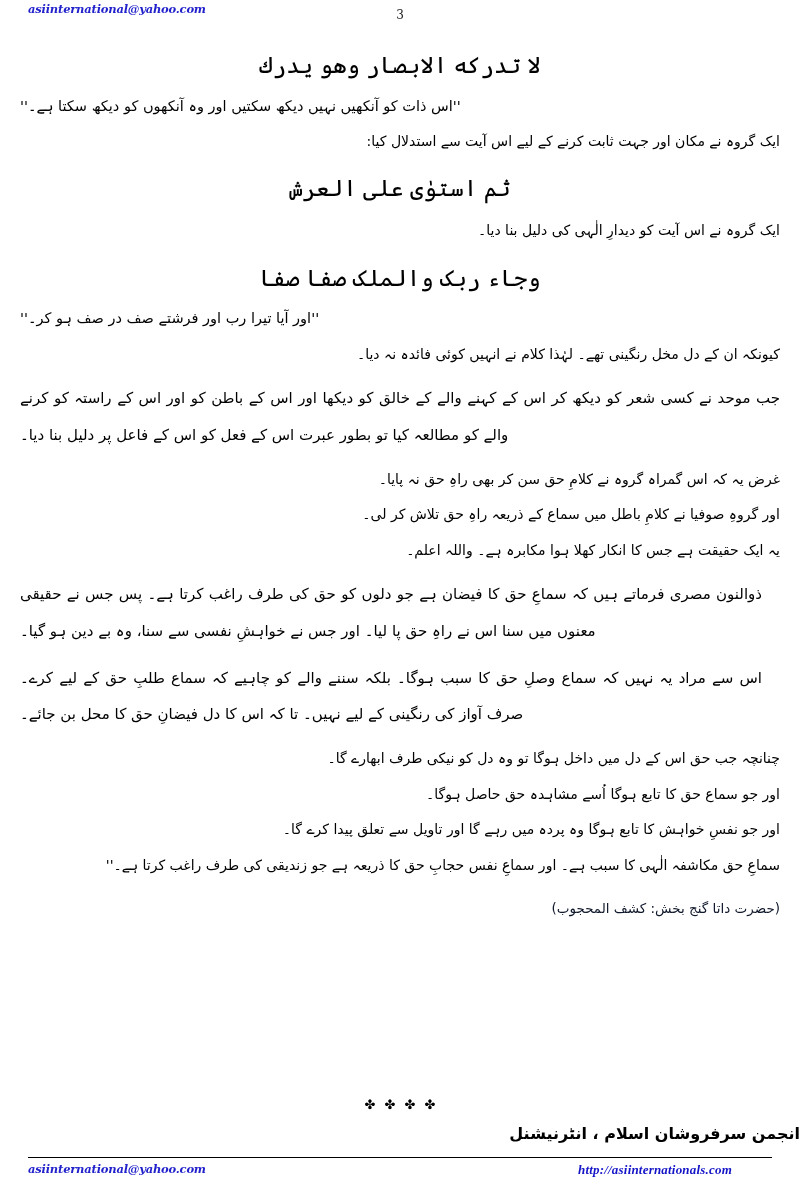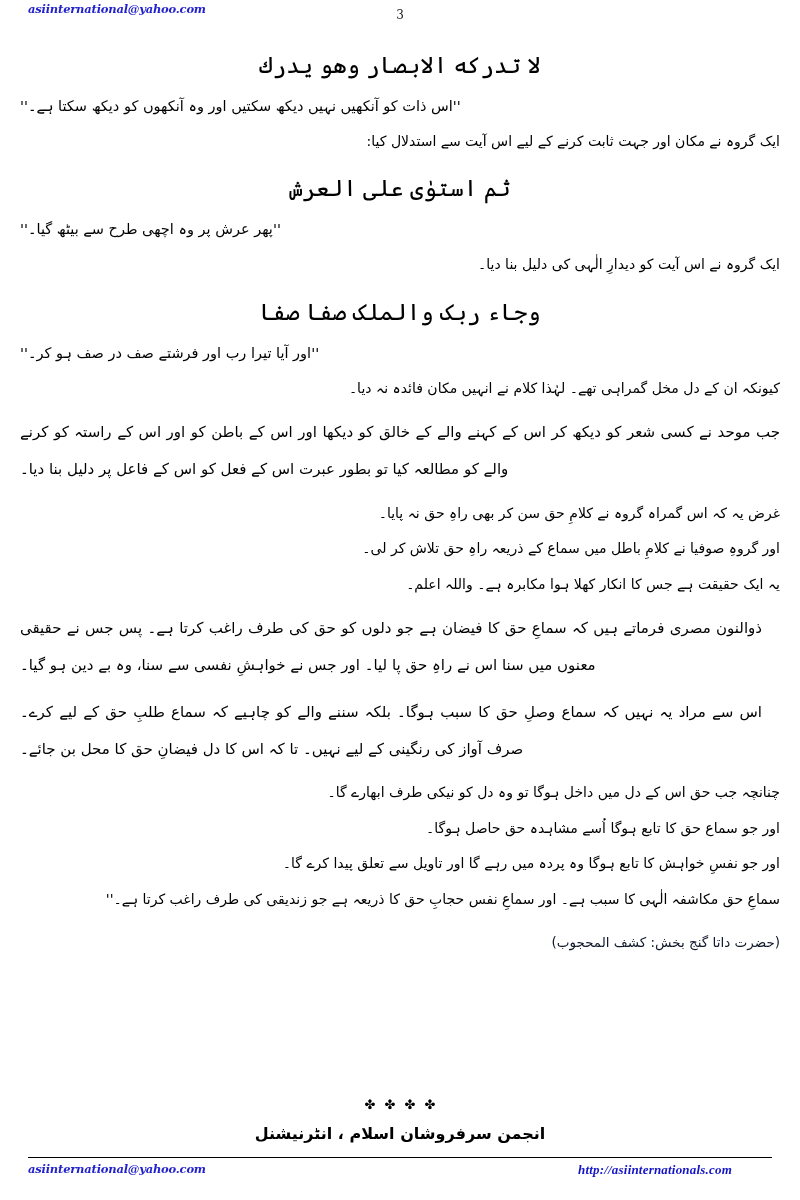--- a/index.html
+++ b/index.html
@@ -145,21 +145,20 @@
     margin: 0 2px;
     font-family: "DejaVu Sans", sans-serif;
   }
 
   
   .org-line {
     position: absolute;
     top: 1124px;
     left: 0;
     width: 800px;
-    text-align: center;
     direction: rtl;
     font-family: "DejaVu Sans", sans-serif;
     font-weight: bold;
     font-size: 16px;
     color: #000;
     letter-spacing: 0.3px;
   }
 
   
   .footer-rule {
@@ -216,29 +215,28 @@
   <div class="content">
 
     <div class="line verse">لا تدركه الابصار وهو يدرك</div>
 
     <div class="line translation">''اس ذات کو آنکھیں نہیں دیکھ سکتیں اور وہ آنکھوں کو دیکھ سکتا ہے۔''</div>
 
     <div class="line prose">ایک گروہ نے مکان اور جہت ثابت کرنے کے لیے اس آیت سے استدلال کیا:</div>
 
     <div class="line verse">ثم استوٰی علی العرش</div>
 
-    <div class="line translation">''پھر عرش پر وہ اچھی طرح سے بیٹھ گیا۔''</div>
 
     <div class="line prose">ایک گروہ نے اس آیت کو دیدارِ الٰہی کی دلیل بنا دیا۔</div>
 
     <div class="line verse">وجاء ربک والملک صفا صفا</div>
 
     <div class="line translation">''اور آیا تیرا رب اور فرشتے صف در صف ہو کر۔''</div>
 
-    <div class="line prose">کیونکہ ان کے دل مخل گمراہی تھے۔ لہٰذا کلام نے انہیں مکان فائدہ نہ دیا۔</div>
+    <div class="line prose">کیونکہ ان کے دل مخل رنگینی تھے۔ لہٰذا کلام نے انہیں کوئی فائدہ نہ دیا۔</div>
 
     <div class="line prose-block">جب موحد نے کسی شعر کو دیکھ کر اس کے کہنے والے کے خالق کو دیکھا اور اس کے باطن کو اور اس کے راستہ کو کرنے والے کو مطالعہ کیا تو بطور عبرت اس کے فعل کو اس کے فاعل پر دلیل بنا دیا۔</div>
 
     <div class="line prose">غرض یہ کہ اس گمراہ گروہ نے کلامِ حق سن کر بھی راہِ حق نہ پایا۔</div>
 
     <div class="line prose">اور گروہِ صوفیا نے کلامِ باطل میں سماع کے ذریعہ راہِ حق تلاش کر لی۔</div>
 
     <div class="line prose">یہ ایک حقیقت ہے جس کا انکار کھلا ہوا مکابرہ ہے۔ واللہ اعلم۔</div>
 
     <div class="line prose-block indent-sm">ذوالنون مصری فرماتے ہیں کہ سماعِ حق کا فیضان ہے جو دلوں کو حق کی طرف راغب کرتا ہے۔ پس جس نے حقیقی معنوں میں سنا اس نے راہِ حق پا لیا۔ اور جس نے خواہشِ نفسی سے سنا، وہ بے دین ہو گیا۔</div>

